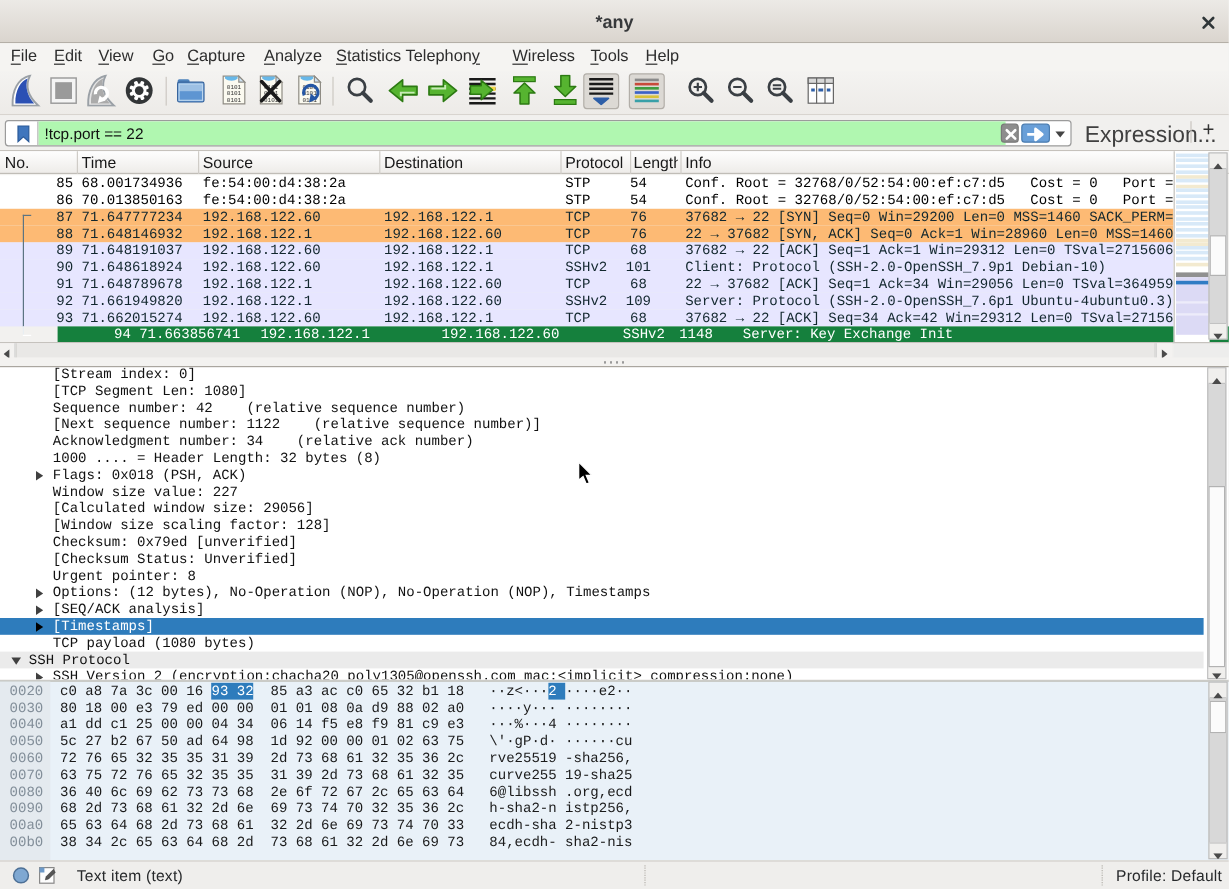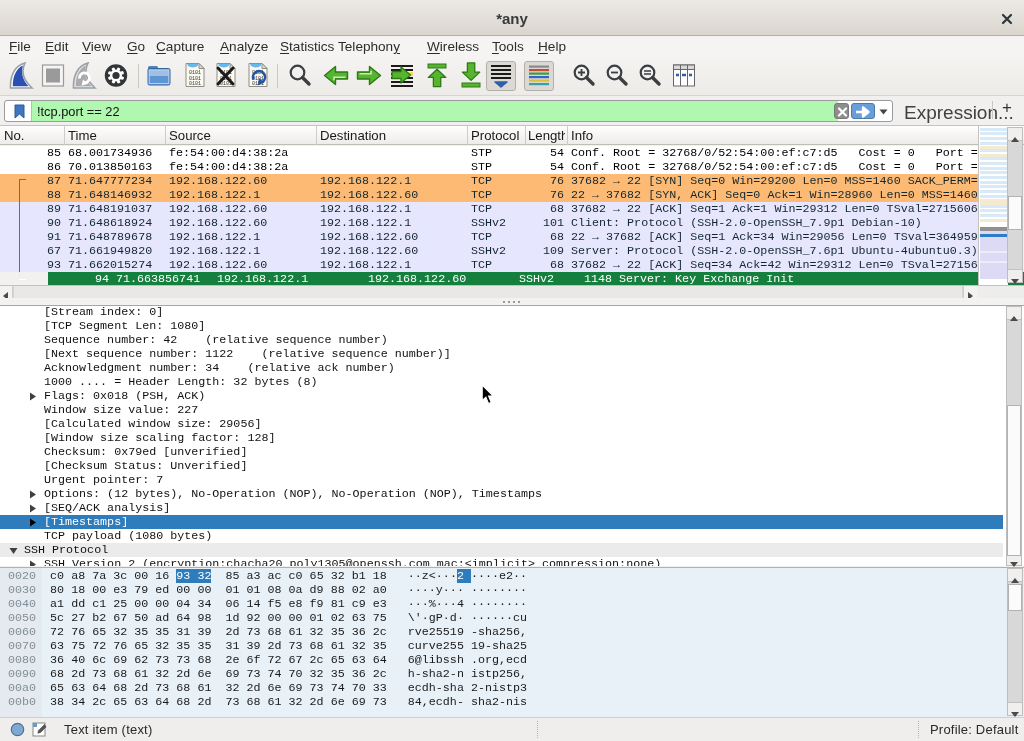--- a/index.html
+++ b/index.html
@@ -38,21 +38,21 @@
 #plhdr { left:0; top:126px; width:1024px; height:19px; background:linear-gradient(#fefefe,#eeece9); border-bottom:1px solid #c0bdb7; }
 .hcell { position:absolute; top:2px; font-size:13.2px; color:#191919; overflow:hidden; white-space:pre; }
 .hsep { position:absolute; top:0px; width:1px; height:19px; background:#cfccc7; }
 .prow { position:absolute; left:0; width:978px; height:14px; white-space:pre; overflow:hidden; }
 .prow span { position:absolute; top:0px; display:block; height:14px; line-height:14px; }
 .c-no { left:0; width:61px; text-align:right; }
 .c-time { left:68px; }
 .c-src { left:169px; }
 .c-dst { left:320px; }
 .c-proto { left:471px; }
-.c-len { left:500px; width:64px; text-align:right; }
+.c-len { left:500px; width:64px; text-align:center; }
 .c-info { left:571px; width:407px; overflow:hidden; }
 .r-white { background:#fff; color:#000; }
 .r-gray { background:#fdba74; color:#12272e; }
 .r-lav { background:#e7e6ff; color:#12272e; }
 .r-sel { background:#15803d; color:#fff;margin-left:48px; }
 
 
 #details { left:0; top:305px; width:1024px; height:261px; background:#fff; border-top:1px solid #aaa69f; overflow:hidden; }
 .drow { position:absolute; left:0; width:1003px; height:14px; line-height:14px; white-space:pre; color:#111; }
 
@@ -271,21 +271,21 @@
 </div>
 
 <div class="abs mono" id="packetrows" style="left:0;top:146px;width:964px;height:140px;">
 <div class="prow r-white" style="top:0px"><span class="c-no">85</span><span class="c-time">68.001734936</span><span class="c-src">fe:54:00:d4:38:2a</span><span class="c-dst"></span><span class="c-proto">STP</span><span class="c-len">54</span><span class="c-info">Conf. Root = 32768/0/52:54:00:ef:c7:d5   Cost = 0   Port = 0x8001</span></div>
 <div class="prow r-white" style="top:14px"><span class="c-no">86</span><span class="c-time">70.013850163</span><span class="c-src">fe:54:00:d4:38:2a</span><span class="c-dst"></span><span class="c-proto">STP</span><span class="c-len">54</span><span class="c-info">Conf. Root = 32768/0/52:54:00:ef:c7:d5   Cost = 0   Port = 0x8001</span></div>
 <div class="prow r-gray" style="top:28px"><span class="c-no">87</span><span class="c-time">71.647777234</span><span class="c-src">192.168.122.60</span><span class="c-dst">192.168.122.1</span><span class="c-proto">TCP</span><span class="c-len">76</span><span class="c-info">37682 → 22 [SYN] Seq=0 Win=29200 Len=0 MSS=1460 SACK_PERM=1 TSval=271560691</span></div>
 <div class="prow r-gray" style="top:42px"><span class="c-no">88</span><span class="c-time">71.648146932</span><span class="c-src">192.168.122.1</span><span class="c-dst">192.168.122.60</span><span class="c-proto">TCP</span><span class="c-len">76</span><span class="c-info">22 → 37682 [SYN, ACK] Seq=0 Ack=1 Win=28960 Len=0 MSS=1460 SACK_PERM=1</span></div>
 <div class="prow r-lav" style="top:56px"><span class="c-no">89</span><span class="c-time">71.648191037</span><span class="c-src">192.168.122.60</span><span class="c-dst">192.168.122.1</span><span class="c-proto">TCP</span><span class="c-len">68</span><span class="c-info">37682 → 22 [ACK] Seq=1 Ack=1 Win=29312 Len=0 TSval=271560691 TSecr=364959</span></div>
 <div class="prow r-lav" style="top:70px"><span class="c-no">90</span><span class="c-time">71.648618924</span><span class="c-src">192.168.122.60</span><span class="c-dst">192.168.122.1</span><span class="c-proto">SSHv2</span><span class="c-len">101</span><span class="c-info">Client: Protocol (SSH-2.0-OpenSSH_7.9p1 Debian-10)</span></div>
 <div class="prow r-lav" style="top:84px"><span class="c-no">91</span><span class="c-time">71.648789678</span><span class="c-src">192.168.122.1</span><span class="c-dst">192.168.122.60</span><span class="c-proto">TCP</span><span class="c-len">68</span><span class="c-info">22 → 37682 [ACK] Seq=1 Ack=34 Win=29056 Len=0 TSval=364959655 TSecr=2715</span></div>
-<div class="prow r-lav" style="top:98px"><span class="c-no">67</span><span class="c-time">71.661949820</span><span class="c-src">192.168.122.1</span><span class="c-dst">192.168.122.60</span><span class="c-proto">SSHv2</span><span class="c-len">109</span><span class="c-info">Server: Protocol (SSH-2.0-OpenSSH_7.6p1 Ubuntu-4ubuntu0.3)</span></div>
+<div class="prow r-lav" style="top:98px"><span class="c-no">92</span><span class="c-time">71.661949820</span><span class="c-src">192.168.122.1</span><span class="c-dst">192.168.122.60</span><span class="c-proto">SSHv2</span><span class="c-len">109</span><span class="c-info">Server: Protocol (SSH-2.0-OpenSSH_7.6p1 Ubuntu-4ubuntu0.3)</span></div>
 <div class="prow r-lav" style="top:112px"><span class="c-no">93</span><span class="c-time">71.662015274</span><span class="c-src">192.168.122.60</span><span class="c-dst">192.168.122.1</span><span class="c-proto">TCP</span><span class="c-len">68</span><span class="c-info">37682 → 22 [ACK] Seq=34 Ack=42 Win=29312 Len=0 TSval=271560705 TSecr=36</span></div>
 <div class="prow r-sel" style="top:126px"><span class="c-no">94</span><span class="c-time">71.663856741</span><span class="c-src">192.168.122.1</span><span class="c-dst">192.168.122.60</span><span class="c-proto">SSHv2</span><span class="c-len">1148</span><span class="c-info">Server: Key Exchange Init</span></div>
 <div style="position:absolute;left:19px;top:33px;width:1px;height:93px;background:#5c7482"></div>
 <div style="position:absolute;left:19px;top:33px;width:7px;height:1px;background:#5c7482"></div>
 <div style="position:absolute;left:19px;top:126px;width:1px;height:7px;background:#e8eef2"></div>
 <div style="position:absolute;left:19px;top:133px;width:7px;height:1px;background:#fff"></div>
 </div>
 <div class="abs" id="minimap" style="left:978px;top:126px;width:30px;height:159px;background:#fff;border-left:1px solid #c5c2bd;overflow:hidden">
     <div style="position:absolute;left:1px;top:2px;width:29px;height:3px;background:#d8e9f8"></div>
     <div style="position:absolute;left:1px;top:6px;width:29px;height:3px;background:#d8e9f8"></div>
@@ -348,21 +348,21 @@
 <div class="drow mono" style="top:55px;color:#111"><span style="position:absolute;left:44px">Acknowledgment number: 34    (relative ack number)</span></div>
 <div class="drow mono" style="top:69px;color:#111"><span style="position:absolute;left:44px">1000 .... = Header Length: 32 bytes (8)</span></div>
 <div class="drow mono" style="top:83px;color:#111"><svg style="position:absolute;left:29px;top:3px" width="8" height="9" viewBox="0 0 8 9">
         <path d="M1 0.5 L7 4.5 L1 8.5 Z" fill="#404040"></path>
       </svg><span style="position:absolute;left:44px">Flags: 0x018 (PSH, ACK)</span></div>
 <div class="drow mono" style="top:97px;color:#111"><span style="position:absolute;left:44px">Window size value: 227</span></div>
 <div class="drow mono" style="top:111px;color:#111"><span style="position:absolute;left:44px">[Calculated window size: 29056]</span></div>
 <div class="drow mono" style="top:125px;color:#111"><span style="position:absolute;left:44px">[Window size scaling factor: 128]</span></div>
 <div class="drow mono" style="top:139px;color:#111"><span style="position:absolute;left:44px">Checksum: 0x79ed [unverified]</span></div>
 <div class="drow mono" style="top:153px;color:#111"><span style="position:absolute;left:44px">[Checksum Status: Unverified]</span></div>
-<div class="drow mono" style="top:167px;color:#111"><span style="position:absolute;left:44px">Urgent pointer: 7</span></div>
+<div class="drow mono" style="top:167px;color:#111"><span style="position:absolute;left:44px">Urgent pointer: 8</span></div>
 <div class="drow mono" style="top:181px;color:#111"><svg style="position:absolute;left:29px;top:3px" width="8" height="9" viewBox="0 0 8 9">
         <path d="M1 0.5 L7 4.5 L1 8.5 Z" fill="#404040"></path>
       </svg><span style="position:absolute;left:44px">Options: (12 bytes), No-Operation (NOP), No-Operation (NOP), Timestamps</span></div>
 <div class="drow mono" style="top:209px;background:#2e7cbc;color:#fff"><svg style="position:absolute;left:29px;top:3px" width="8" height="9" viewBox="0 0 8 9">
         <path d="M1 0.5 L7 4.5 L1 8.5 Z" fill="#000"></path>
       </svg><span style="position:absolute;left:44px">[Timestamps]</span></div>
 <div class="drow mono" style="top:195px;color:#111"><svg style="position:absolute;left:29px;top:3px" width="8" height="9" viewBox="0 0 8 9">
         <path d="M1 0.5 L7 4.5 L1 8.5 Z" fill="#404040"></path>
       </svg><span style="position:absolute;left:44px">[SEQ/ACK analysis]</span></div>
 <div class="drow mono" style="top:223px;color:#111"><span style="position:absolute;left:44px">TCP payload (1080 bytes)</span></div>

